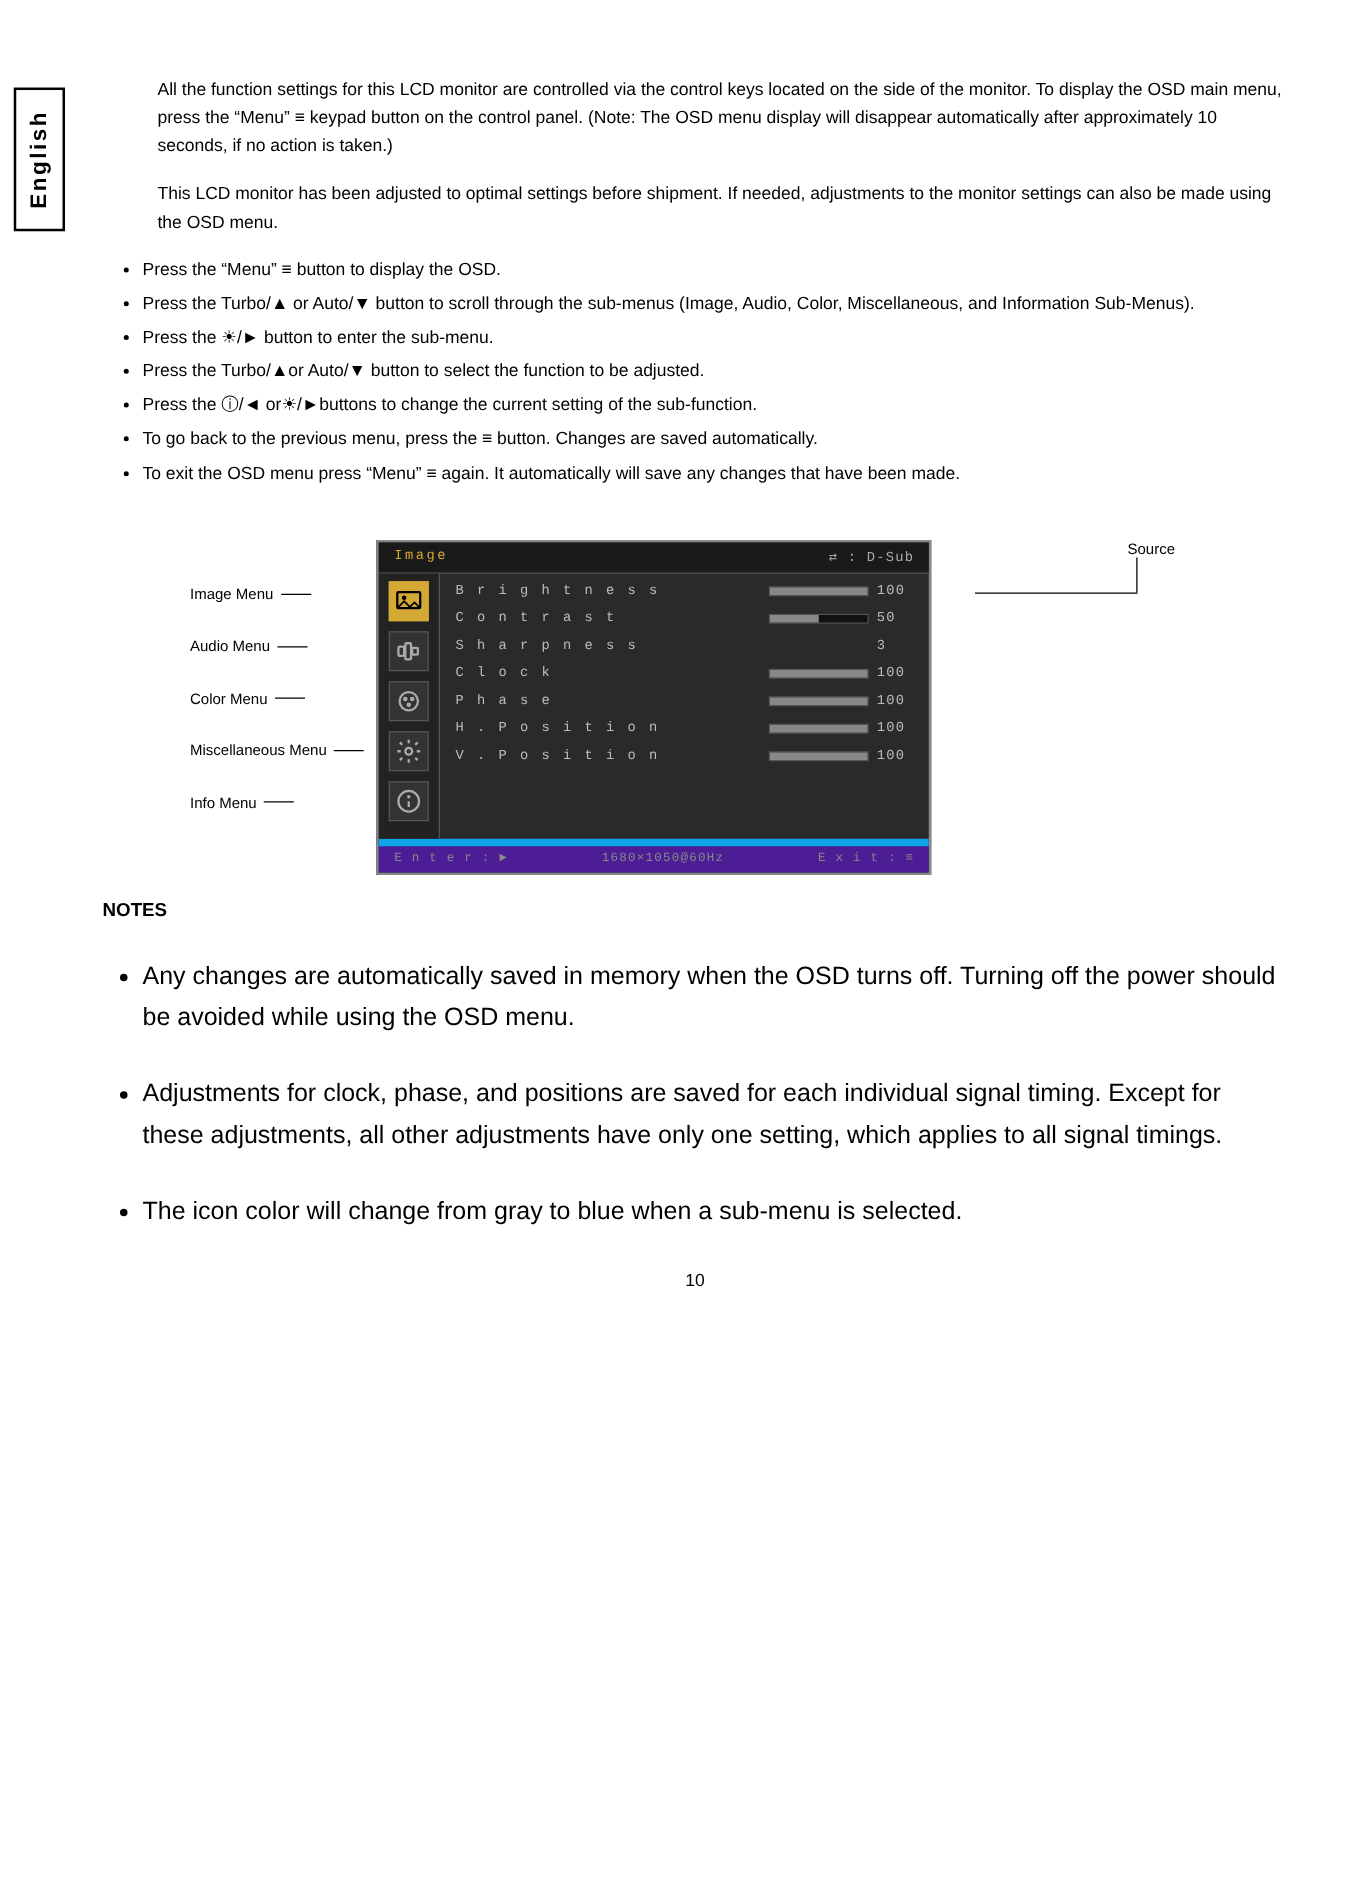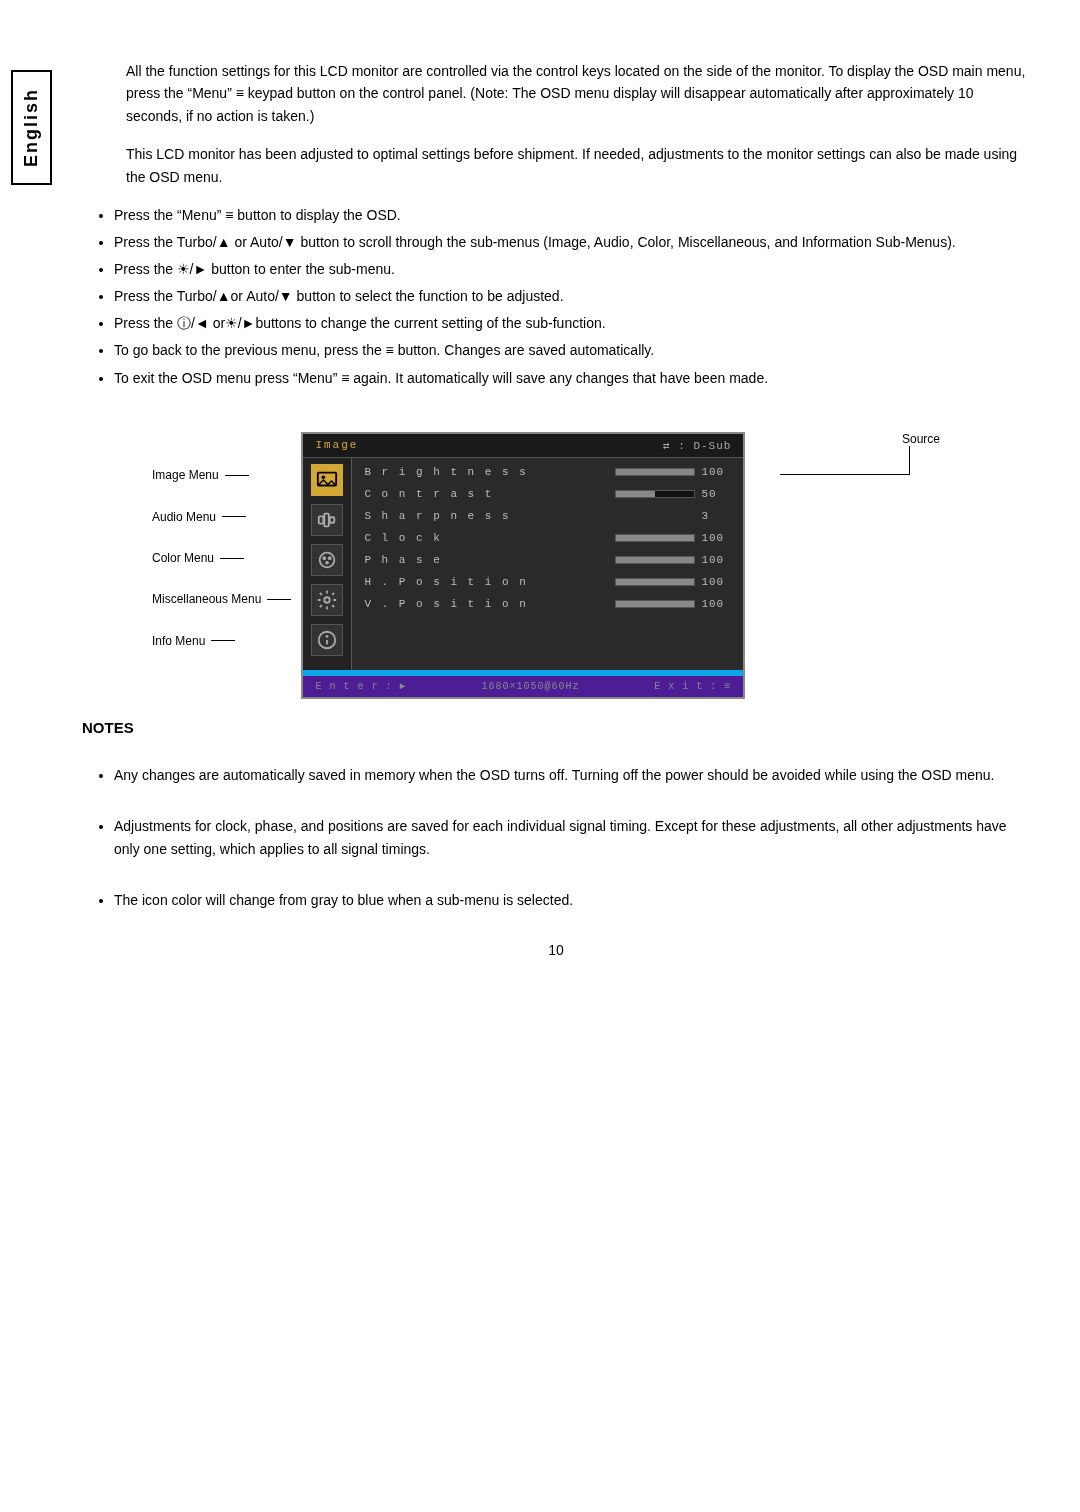--- a/index.html
+++ b/index.html
@@ -233,21 +233,21 @@
     .notes-title {
       font-size: 15px;
       font-weight: bold;
       margin-bottom: 8px;
     }
     .notes-list {
       list-style: disc;
       margin-left: 32px;
     }
     .notes-list li {
-      font-size: 14px;
+      font-size: 20px;
       line-height: 1.65;
       margin-bottom: 6px;
       margin-top: 28px;
     }
     .page-num {
       text-align: center;
       margin-top: 30px;
       font-size: 14px;
     }
     .icon-svg {

